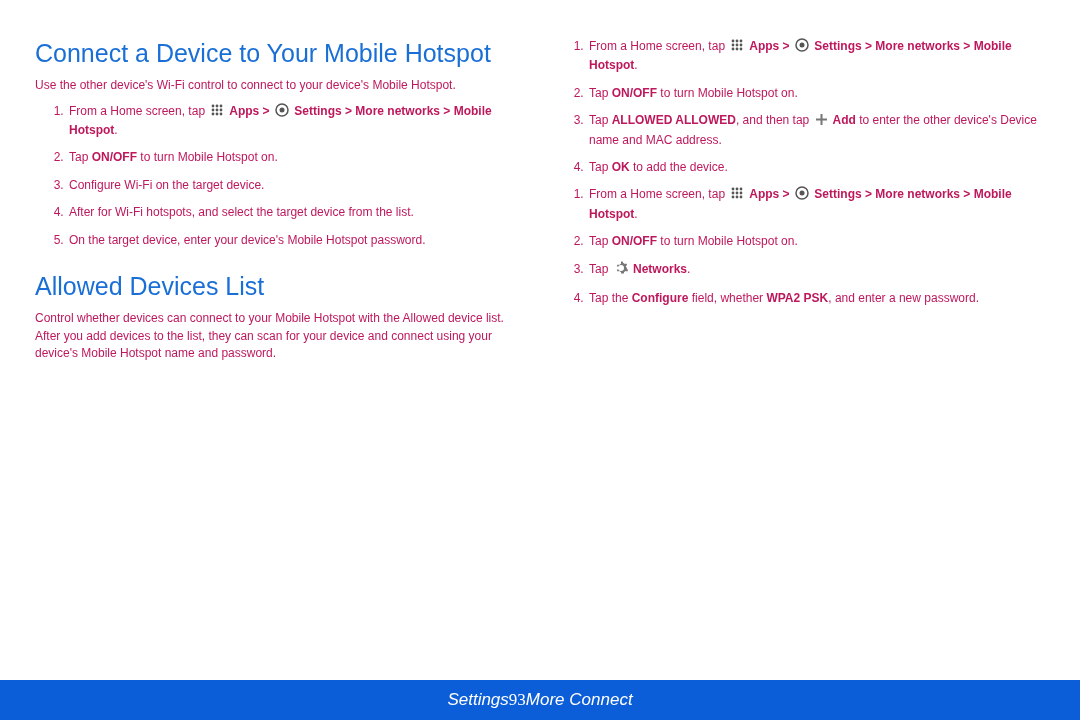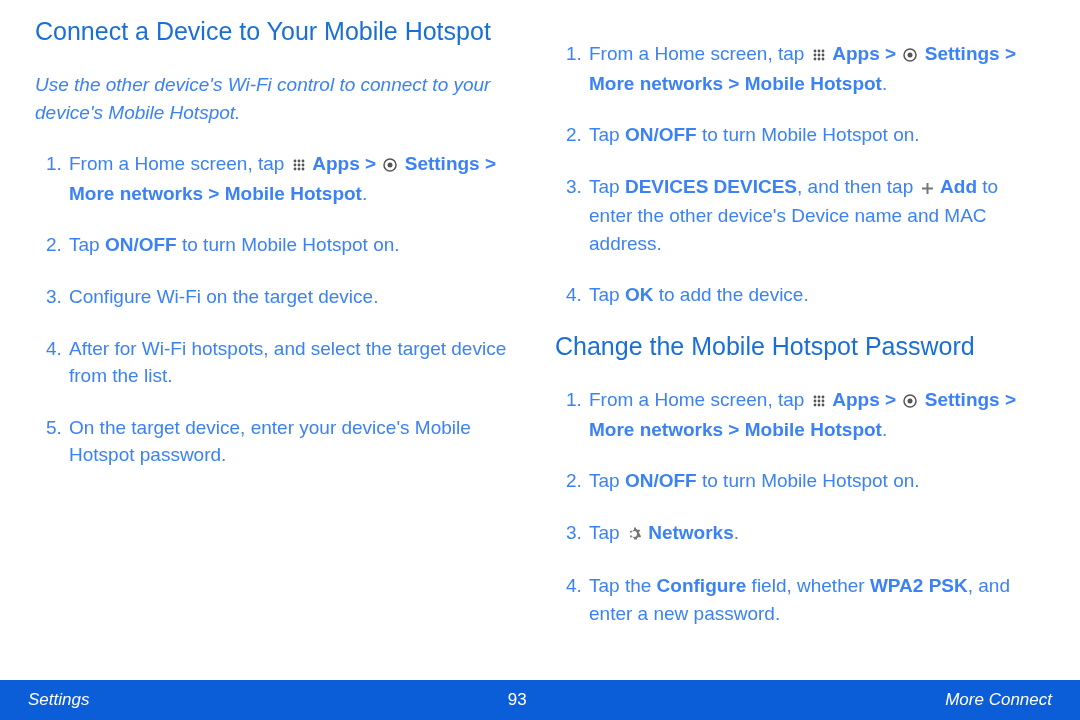--- a/index.html
+++ b/index.html
@@ -1,28 +1,28 @@
 <!DOCTYPE html>
 <html><head>
 <meta charset="utf-8">
 <style>
   * { box-sizing: border-box; margin: 0; padding: 0; }
   html, body { width: 1080px; height: 720px; font-family: Arial, Helvetica, sans-serif; background: #fff; }
   .page { display: flex; flex-direction: column; height: 720px; }
-  .content { flex: 1; display: flex; padding: 16px 35px 10px 35px; gap: 30px; }
+  .content { flex: 1; display: flex; padding: 38px 35px 10px 35px; gap: 30px; }
   .col { flex: 1; }
   h2.blue { color: #1a6fd6; font-weight: 400; font-size: 25px; line-height: 1.25; margin-bottom: 8px; }
   h2.blue.mt { margin-top: 22px; }
-  p.body, li { font-size: 19px; line-height: 1.45; color: #3b82f6; margin-top: 24px; }
-  p.body { margin-bottom: 8px; font-style: italic; }
+  p.body, li { font-size: 12px; line-height: 1.45; color: #be185d; }
+  p.body { margin-bottom: 8px; }
   ol { list-style: decimal; padding-left: 32px; }
   ol li { margin-bottom: 10px; padding-left: 2px; }
   .icon { display: inline-block; vertical-align: -2px; margin: 0 2px; }
-  .footer { height: 40px; background: #0b5ed7; color: #fff; display: flex; align-items: center; justify-content: space-between; padding: 0 28px; font-size: 17px; font-style: italic; }
-  .footer .center { font-style: normal; }
+  .footer { height: 40px; background: #0b5ed7; color: #fff; display: flex; align-items: center; justify-content: center; padding: 0 28px; font-size: 17px; font-style: italic; }
+  .footer .center { font-style: normal; font-family: Liberation Serif, serif; }
   b { font-weight: 700; }
 </style>
 </head>
 <body>
 
 <div class="page">
   <div class="content">
 
     <div class="col">
       <h2 class="blue">Connect a Device to Your Mobile Hotspot</h2>
@@ -45,20 +45,22 @@
                 <circle cx="7" cy="7" r="6" fill="none" stroke="#555" stroke-width="1.5"></circle>
                 <circle cx="7" cy="7" r="2.5" fill="#555"></circle>
               </svg></span><b> Settings &gt; More networks &gt; Mobile Hotspot</b><span>.</span>
         </li>
         <li><span>Tap </span><b>ON/OFF</b><span> to turn Mobile Hotspot on.</span></li>
         <li>Configure Wi-Fi on the target device.</li>
         <li>After for Wi-Fi hotspots, and select the target device from the list.</li>
         <li>On the target device, enter your device's Mobile Hotspot password.</li>
       </ol>
 
+      <h2 class="blue mt">Allowed Devices List</h2>
+      <p class="body">Control whether devices can connect to your Mobile Hotspot with the Allowed device list. After you add devices to the list, they can scan for your device and connect using your device's Mobile Hotspot name and password.</p>
     </div>
 
     <div class="col">
       <ol>
         <li>
           <span>From a Home screen, tap </span><span class="icon"><svg width="14" height="14">
                 <g fill="#555">
                   <circle cx="3" cy="3" r="1.4"></circle>
                   <circle cx="7" cy="3" r="1.4"></circle>
                   <circle cx="11" cy="3" r="1.4"></circle>
@@ -69,29 +71,28 @@
                   <circle cx="7" cy="11" r="1.4"></circle>
                   <circle cx="11" cy="11" r="1.4"></circle>
                 </g>
               </svg></span><b> Apps &gt; </b><span class="icon"><svg width="14" height="14">
                 <circle cx="7" cy="7" r="6" fill="none" stroke="#555" stroke-width="1.5"></circle>
                 <circle cx="7" cy="7" r="2.5" fill="#555"></circle>
               </svg></span><b> Settings &gt; More networks &gt; Mobile Hotspot</b><span>.</span>
         </li>
         <li><span>Tap </span><b>ON/OFF</b><span> to turn Mobile Hotspot on.</span></li>
         <li>
-          <span>Tap </span><b>DEVICES DEVICES</b><span>, and then tap </span><span class="icon"><svg width="13" height="13">
+          <span>Tap </span><b>ALLOWED ALLOWED</b><span>, and then tap </span><span class="icon"><svg width="13" height="13">
                 <rect x="5.5" y="1" width="2" height="11" fill="#777"></rect>
                 <rect x="1" y="5.5" width="11" height="2" fill="#777"></rect>
               </svg></span><b> Add</b><span> to enter the other device's Device name and MAC address.</span>
         </li>
         <li><span>Tap </span><b>OK</b><span> to add the device.</span></li>
       </ol>
 
-      <h2 class="blue mt">Change the Mobile Hotspot Password</h2>
       <ol>
         <li>
           <span>From a Home screen, tap </span><span class="icon"><svg width="14" height="14">
                 <g fill="#555">
                   <circle cx="3" cy="3" r="1.4"></circle>
                   <circle cx="7" cy="3" r="1.4"></circle>
                   <circle cx="11" cy="3" r="1.4"></circle>
                   <circle cx="3" cy="7" r="1.4"></circle>
                   <circle cx="7" cy="7" r="1.4"></circle>
                   <circle cx="11" cy="7" r="1.4"></circle>

